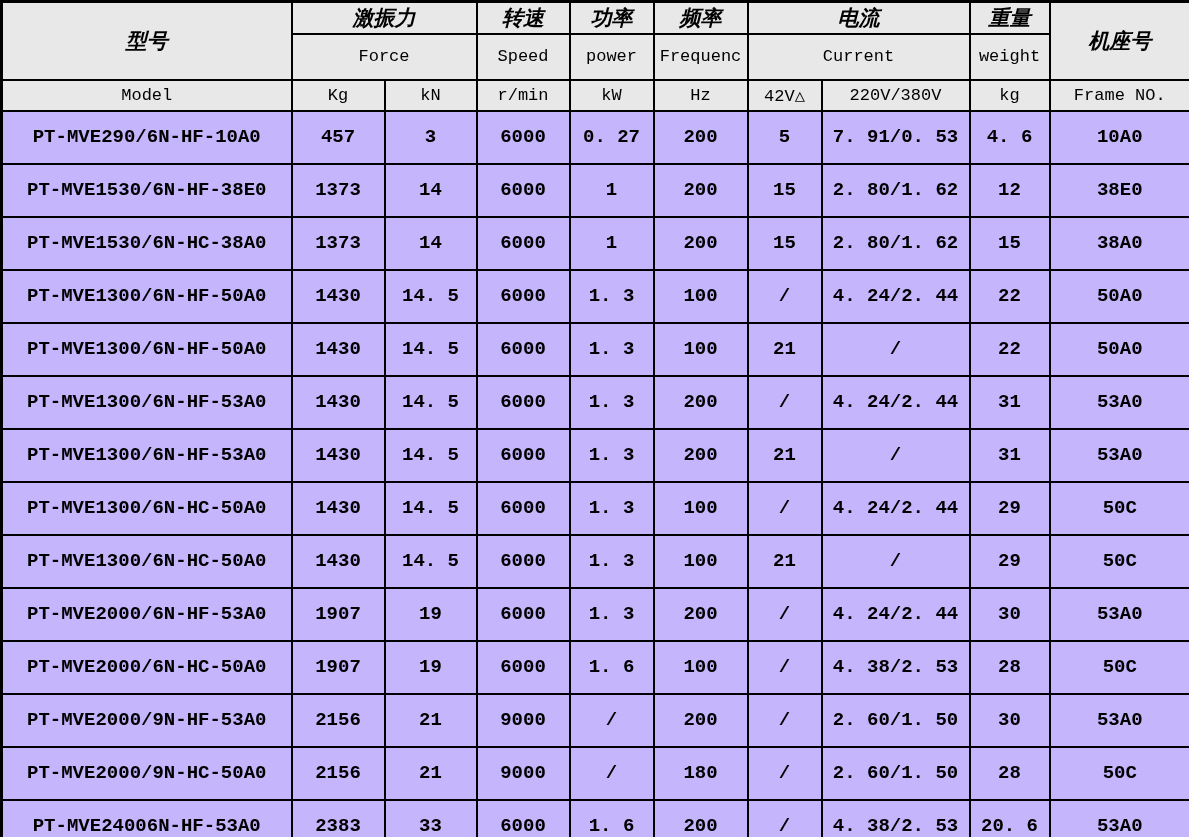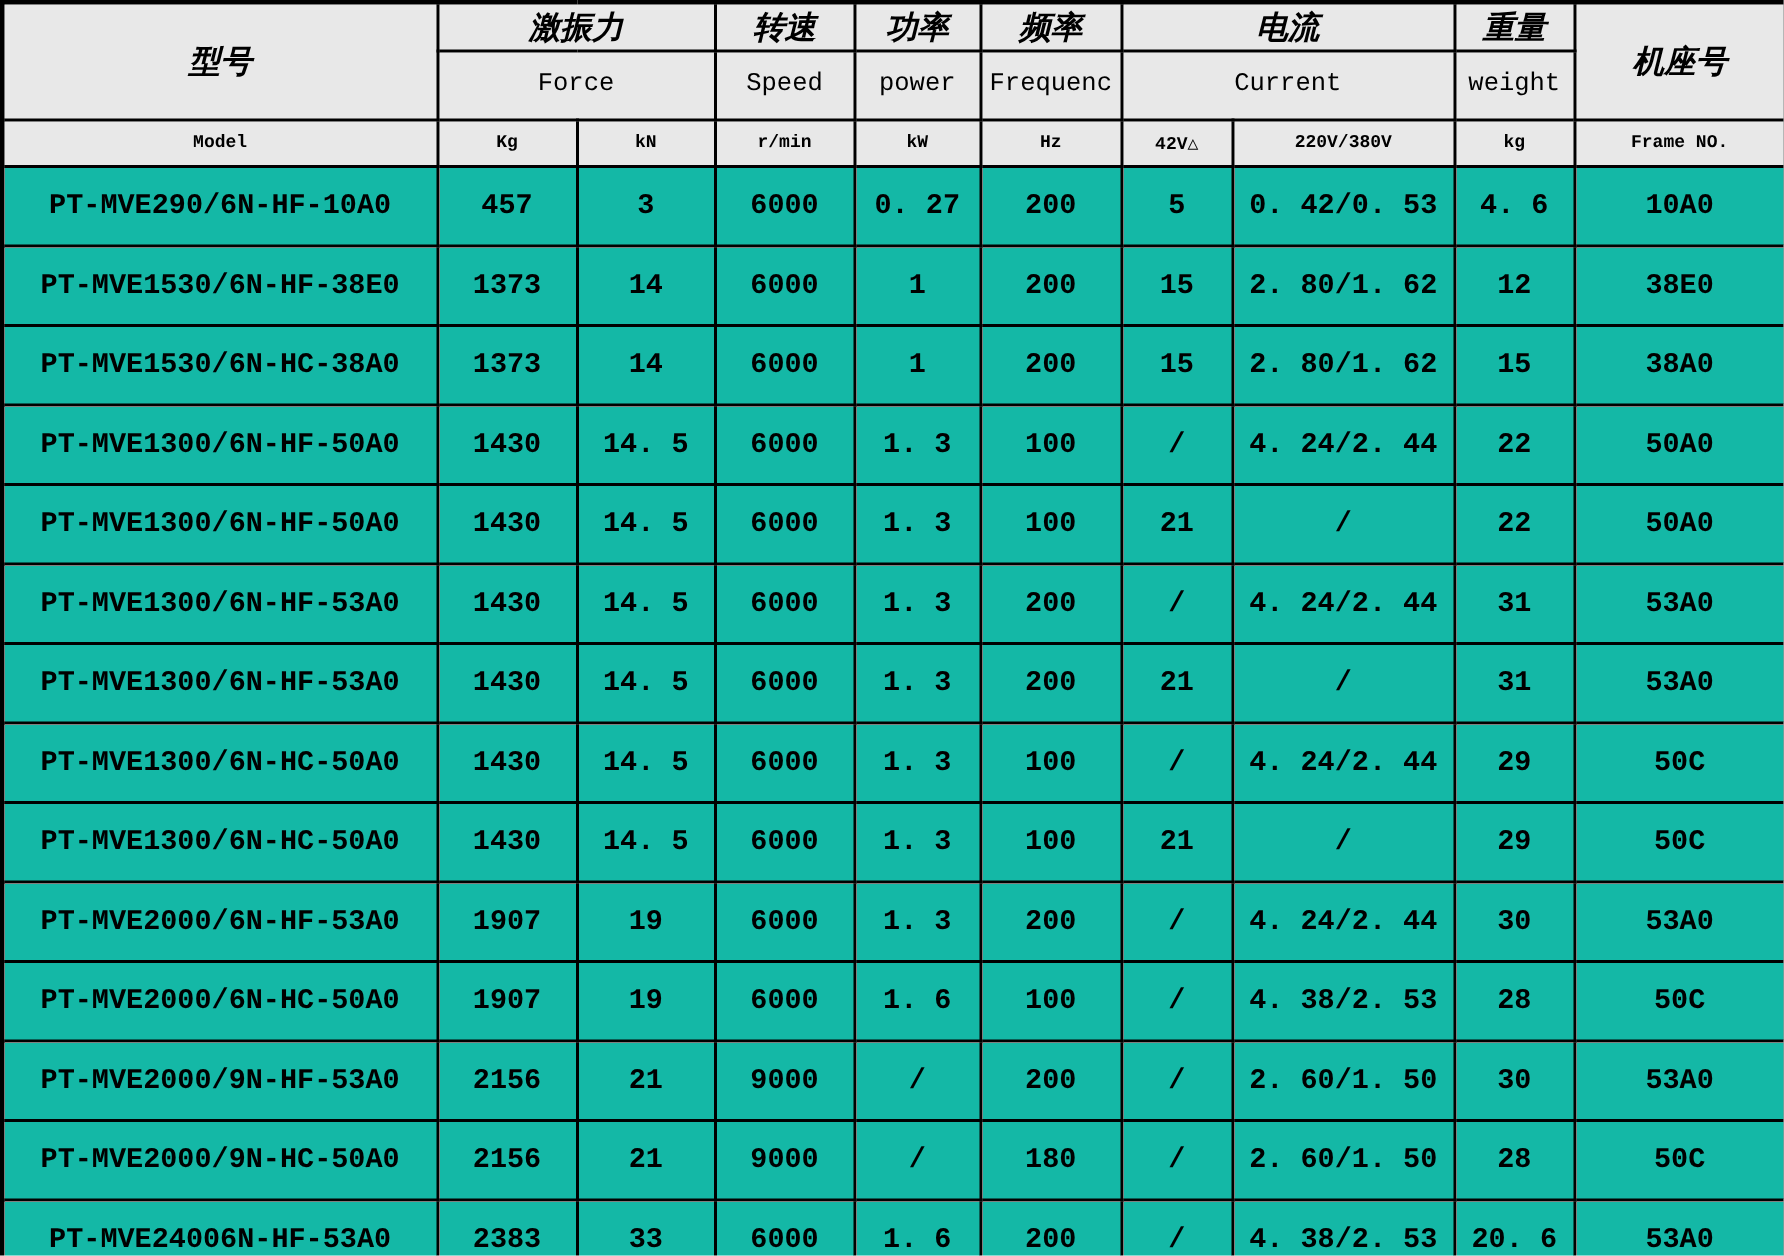--- a/index.html
+++ b/index.html
@@ -37,26 +37,26 @@
   .h-cn {
     font-size: 21px;
     font-weight: 700;
     font-family: "DejaVu Sans", "Liberation Sans", sans-serif;
   }
   .h-en {
     font-size: 17px;
     font-weight: 400;
   }
   .h-unit {
-    font-size: 12px;
-    font-weight: 700;
+    font-size: 17px;
+    font-weight: 400;
   }
   tbody tr {
     height: 53px;
-    background: #14b8a6;
+    background: #c4b5fd;
   }
   tbody td {
     font-size: 19px;
     font-weight: 700;
   }
 </style>
 </head>
 <body>
 
 <table class="spec-table">
@@ -106,21 +106,21 @@
   </thead>
   <tbody>
       <tr>
         <td>PT-MVE290/6N-HF-10A0</td>
         <td>457</td>
         <td>3</td>
         <td>6000</td>
         <td>0. 27</td>
         <td>200</td>
         <td>5</td>
-        <td>0. 42/0. 53</td>
+        <td>7. 91/0. 53</td>
         <td>4. 6</td>
         <td>10A0</td>
       </tr>
       <tr>
         <td>PT-MVE1530/6N-HF-38E0</td>
         <td>1373</td>
         <td>14</td>
         <td>6000</td>
         <td>1</td>
         <td>200</td>

